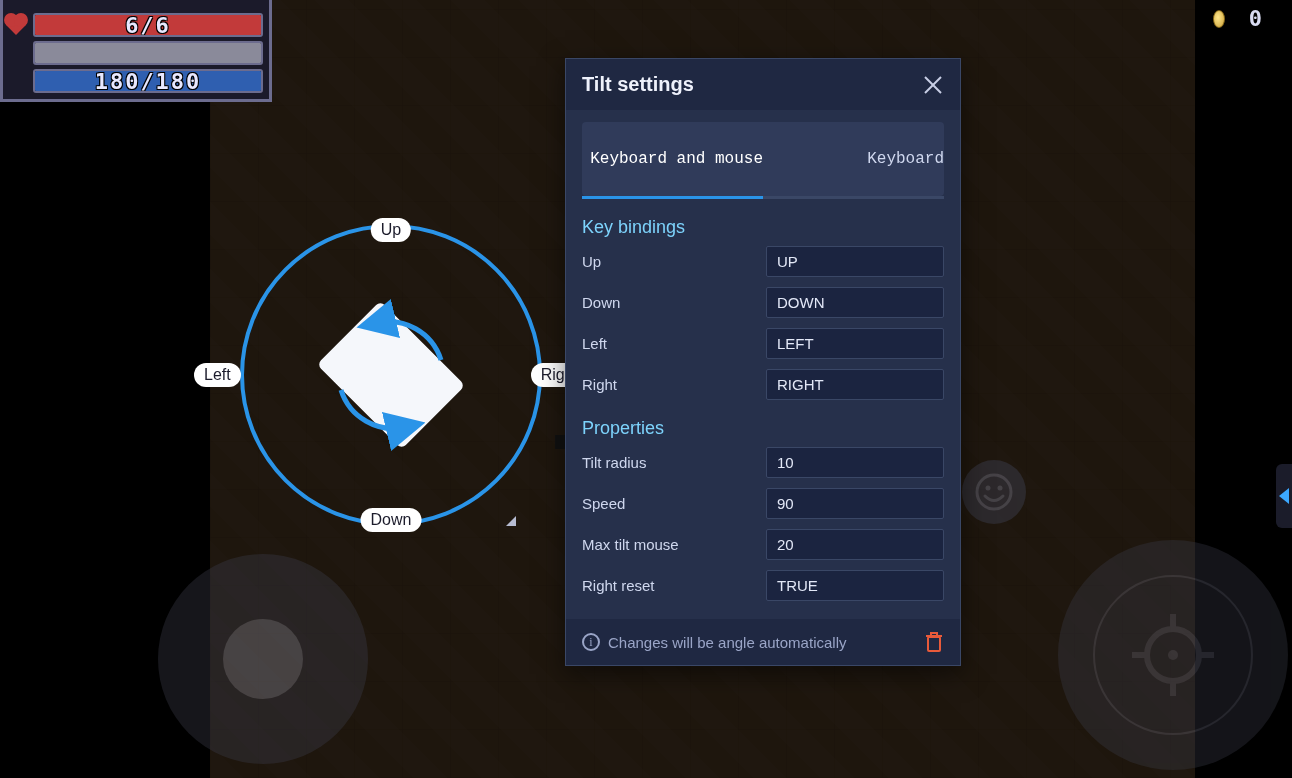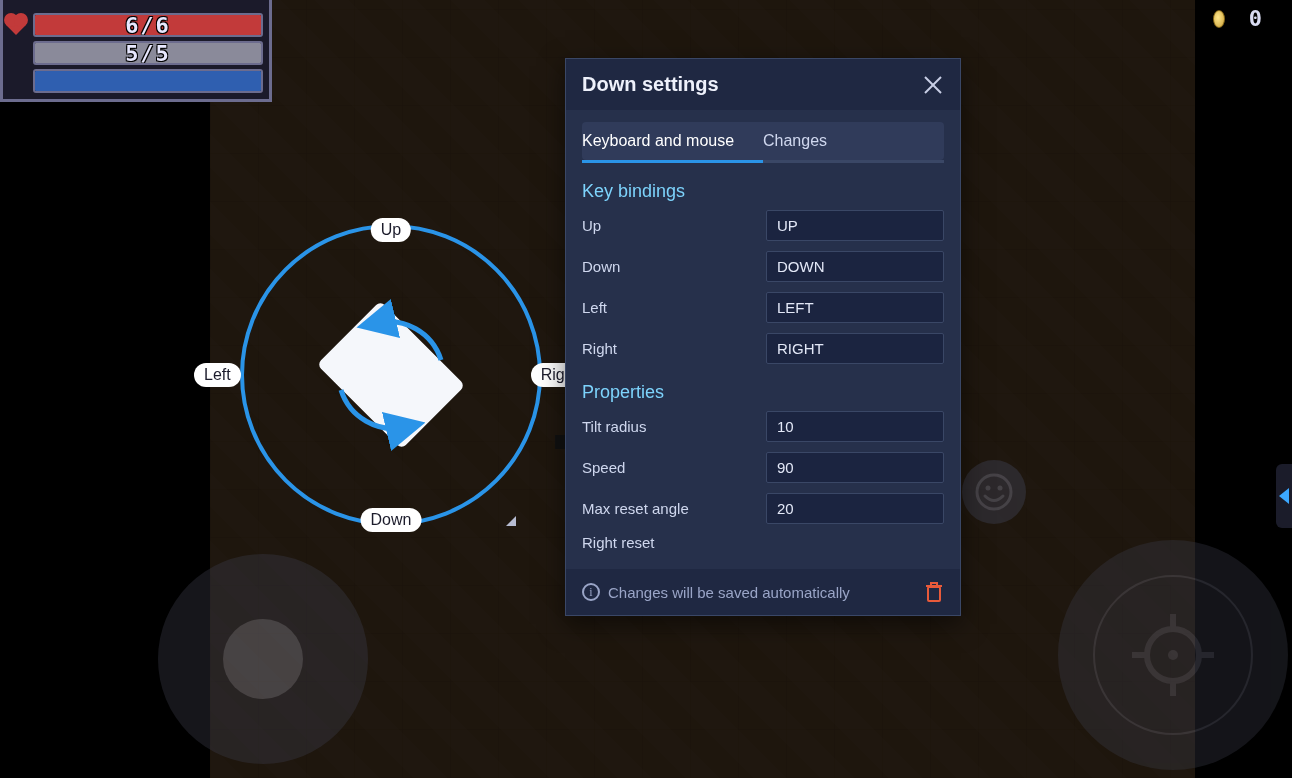--- a/index.html
+++ b/index.html
@@ -239,25 +239,26 @@
     .close-x { width: 22px; height: 22px; cursor: pointer; }
     .tabs {
       display: flex;
       margin: 12px 16px 0 16px;
       background: #303b5a;
       border-radius: 4px;
       overflow: hidden;
     }
     .tab {
       flex: 1 1 0;
-      text-align: left;
-      padding: 10px 0;
+      text-align: right;
+      padding: 28px 0;
       font-size: 16px;
       color: #cfd7ee;
       cursor: pointer;
+      font-family: Liberation Mono, monospace;
     }
     .tab.active { color: #fff; }
     .tab-underline {
       height: 3px;
       background: #3a4766;
       margin: 0 16px;
       position: relative;
     }
     .tab-underline .u {
       position: absolute;
@@ -330,27 +331,27 @@
     <span class="hud-icon"><span class="heart"></span></span>
     <div class="bar">
       <div class="bar-fill hp"></div>
       <div class="bar-text">6/6</div>
     </div>
   </div>
   <div class="hud-row">
     <span class="hud-icon"><span class="shield-ico"></span></span>
     <div class="bar">
       <div class="bar-fill armor"></div>
-      <div class="bar-text">5/5</div>
     </div>
   </div>
   <div class="hud-row">
     <span class="hud-icon"><span class="gem-ico"></span></span>
     <div class="bar">
       <div class="bar-fill mana"></div>
+      <div class="bar-text">180/180</div>
     </div>
   </div>
 </div>
 
 <div class="coin-count">
   <span class="coin"></span>
   <span class="coin-num">0</span>
 </div>
 
 <div class="tilt-circle">
@@ -398,30 +399,30 @@
     </svg>
   </div>
 </div>
 
 <div class="side-pull">
   <div class="tri"></div>
 </div>
 
 <div class="panel">
   <div class="panel-header">
-    <div class="panel-title">Down settings</div>
+    <div class="panel-title">Tilt settings</div>
     <svg class="close-x" viewBox="0 0 22 22">
       <line x1="3" y1="3" x2="19" y2="19" stroke="#c9cfe6" stroke-width="2"></line>
       <line x1="19" y1="3" x2="3" y2="19" stroke="#c9cfe6" stroke-width="2"></line>
     </svg>
   </div>
 
   <div class="tabs">
     <div class="tab active">Keyboard and mouse</div>
-    <div class="tab">Changes</div>
+    <div class="tab">Keyboard</div>
   </div>
   <div class="tab-underline">
       <div class="u"></div>
     </div>
 
   <div class="section-h">Key bindings</div>
   <div class="rows">
     <div class="row">
       <span class="row-label">Up</span>
       <input value="UP" style="">
@@ -444,32 +445,33 @@
   <div class="rows">
     <div class="row">
       <span class="row-label">Tilt radius</span>
       <input value="10" style="">
     </div>
     <div class="row">
       <span class="row-label">Speed</span>
       <input value="90" style="">
     </div>
     <div class="row">
-      <span class="row-label">Max reset angle</span>
+      <span class="row-label">Max tilt mouse</span>
       <input value="20" style="">
     </div>
     <div class="row">
       <span class="row-label">Right reset</span>
+      <input value="TRUE" style="">
     </div>
   </div>
 
   <div class="panel-footer">
     <div class="footer-left">
       <div class="info-ico">i</div>
-      <div class="footer-text">Changes will be saved automatically</div>
+      <div class="footer-text">Changes will be angle automatically</div>
     </div>
     <svg class="trash-ico" viewBox="0 0 20 22">
       <rect x="4" y="6" width="12" height="14" rx="1" fill="none" stroke="#e85a3a" stroke-width="2"></rect>
       <line x1="2" y1="5" x2="18" y2="5" stroke="#e85a3a" stroke-width="2"></line>
       <rect x="7" y="2" width="6" height="3" fill="none" stroke="#e85a3a" stroke-width="2"></rect>
     </svg>
   </div>
 </div>
 
 </body></html>

